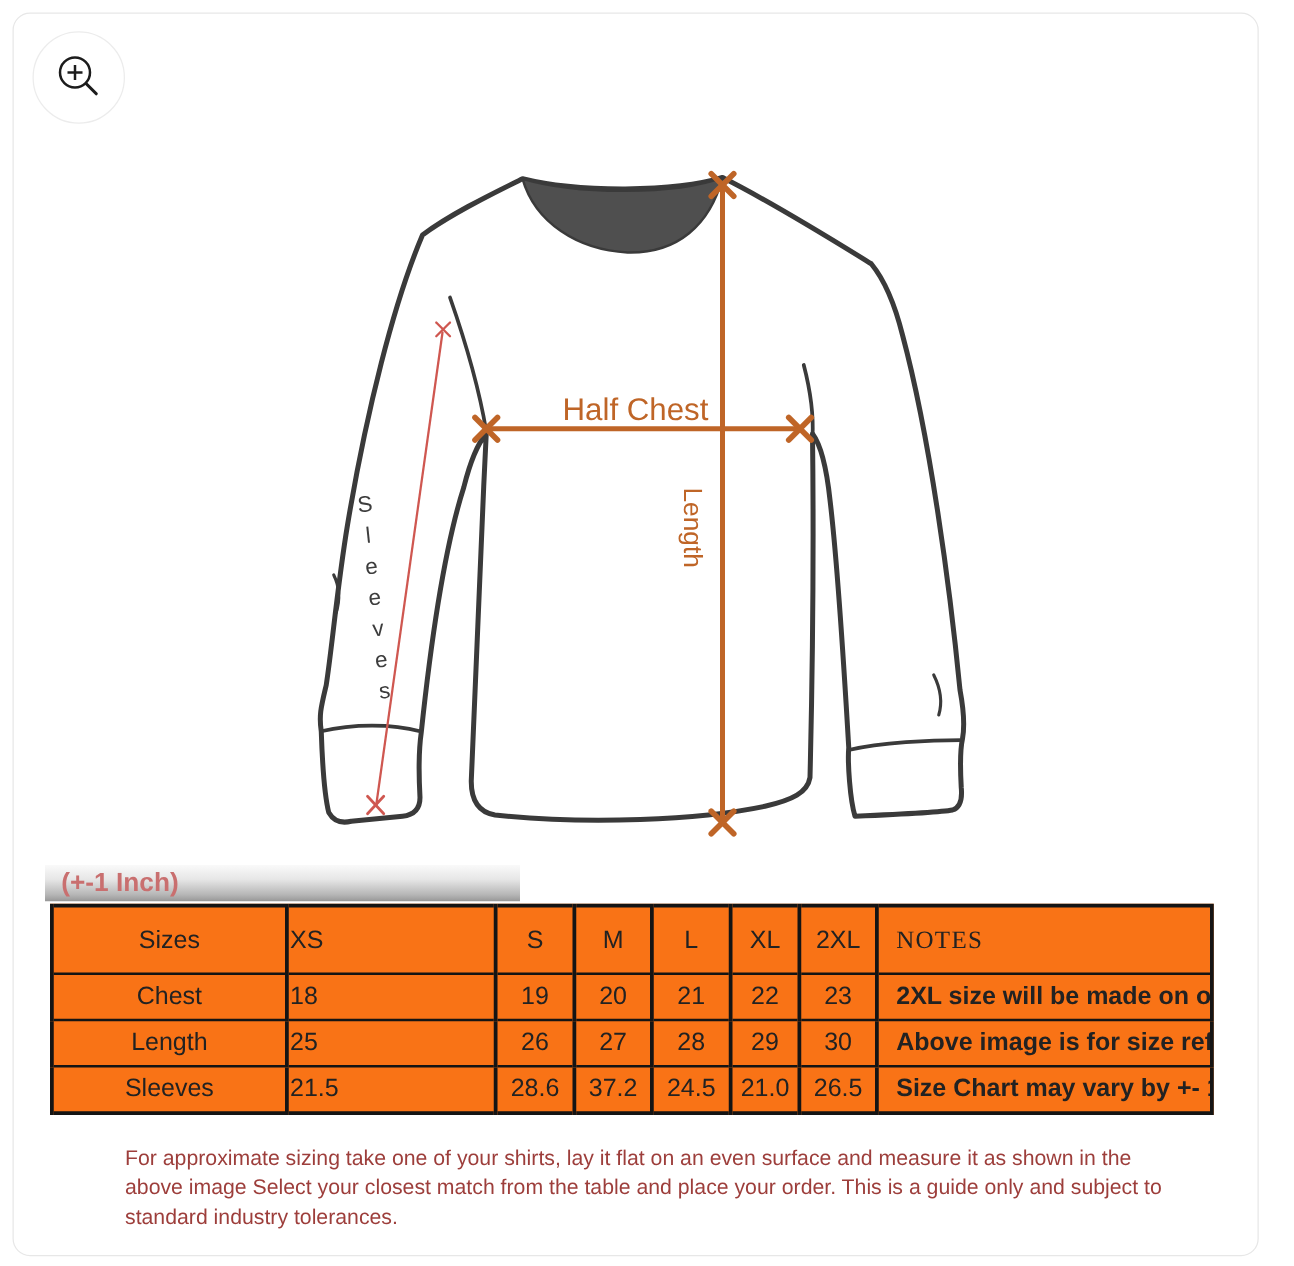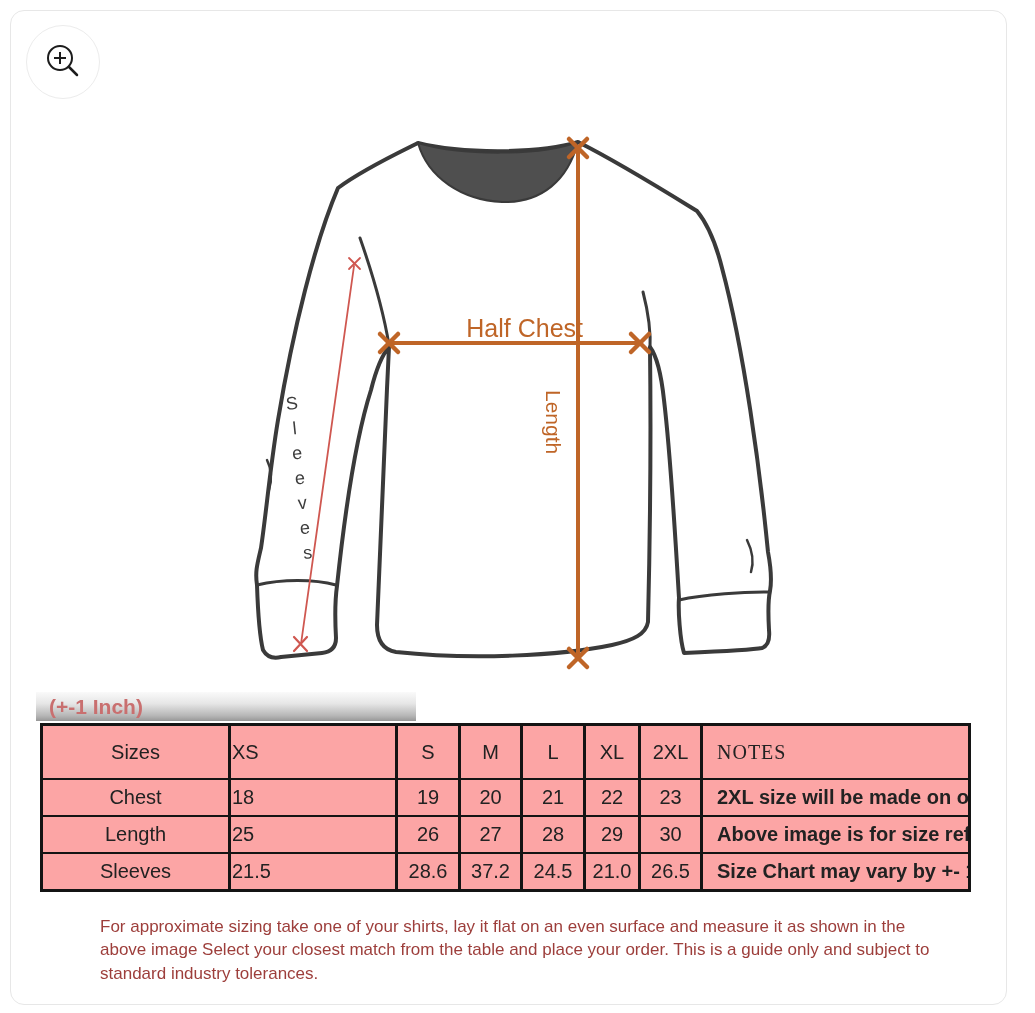--- a/index.html
+++ b/index.html
@@ -12,21 +12,21 @@
     border:1px solid #e7e7e7; border-radius:14px; background:#ffffff;
   }
   
   .zoom-btn {
     position:absolute; left:26px; top:25px; width:74px; height:74px;
     border-radius:50%; background:#ffffff; border:1px solid #ececec;
     display:flex; align-items:center; justify-content:center; cursor:pointer; padding:0;
   }
   
   .diag-label { position:absolute; color:#bf6527; font-size:25px; }
-  .half-chest { left:419px; top:314px; width:164px; text-align:right; }
+  .half-chest { left:450px; top:314px; width:164px; text-align:left; }
   .length-label {
     left:541px; top:390px; height:110px; writing-mode:vertical-rl; font-size:21px;
   }
   .sleeves-label {
     position:absolute; left:289px; top:393px; height:175px; color:#3d3d3d;
     writing-mode:vertical-lr; text-orientation:upright; font-size:18px;
     letter-spacing:5px; transform:rotate(-6deg);
   }
   
   .title-bar {
@@ -34,21 +34,21 @@
     background:linear-gradient(180deg,#fafafa 0%,#e6e6e6 40%,#b6b6b6 82%,#979797 100%);
     display:flex; align-items:center; padding-left:6px; box-sizing:border-box;
     white-space:nowrap;
   }
   .title-main { font-size:23px; font-weight:bold; color:#3d3d3d; letter-spacing:-0.3px; }
   .title-accent { font-size:21px; font-weight:bold; color:#c96f6f; margin-left:7px; }
   
   .size-table {
     position:absolute; left:40px; top:723px; width:928px;
     border-collapse:collapse; table-layout:fixed; border:3px solid #141414;
-    background:#fca5a5;
+    background:#f97316;
   }
   .size-table td {
     border:2px solid #141414; border-left-width:3px; border-right-width:3px;
     font-size:20px; color:#222; overflow:hidden; white-space:nowrap;
   }
   .r-head td { height:50px; }
   .r-data td { height:33px; }
   .c-label { text-align:center; }
   .c-xs { padding-right:13px; }
   .c-mid { text-align:center; }

